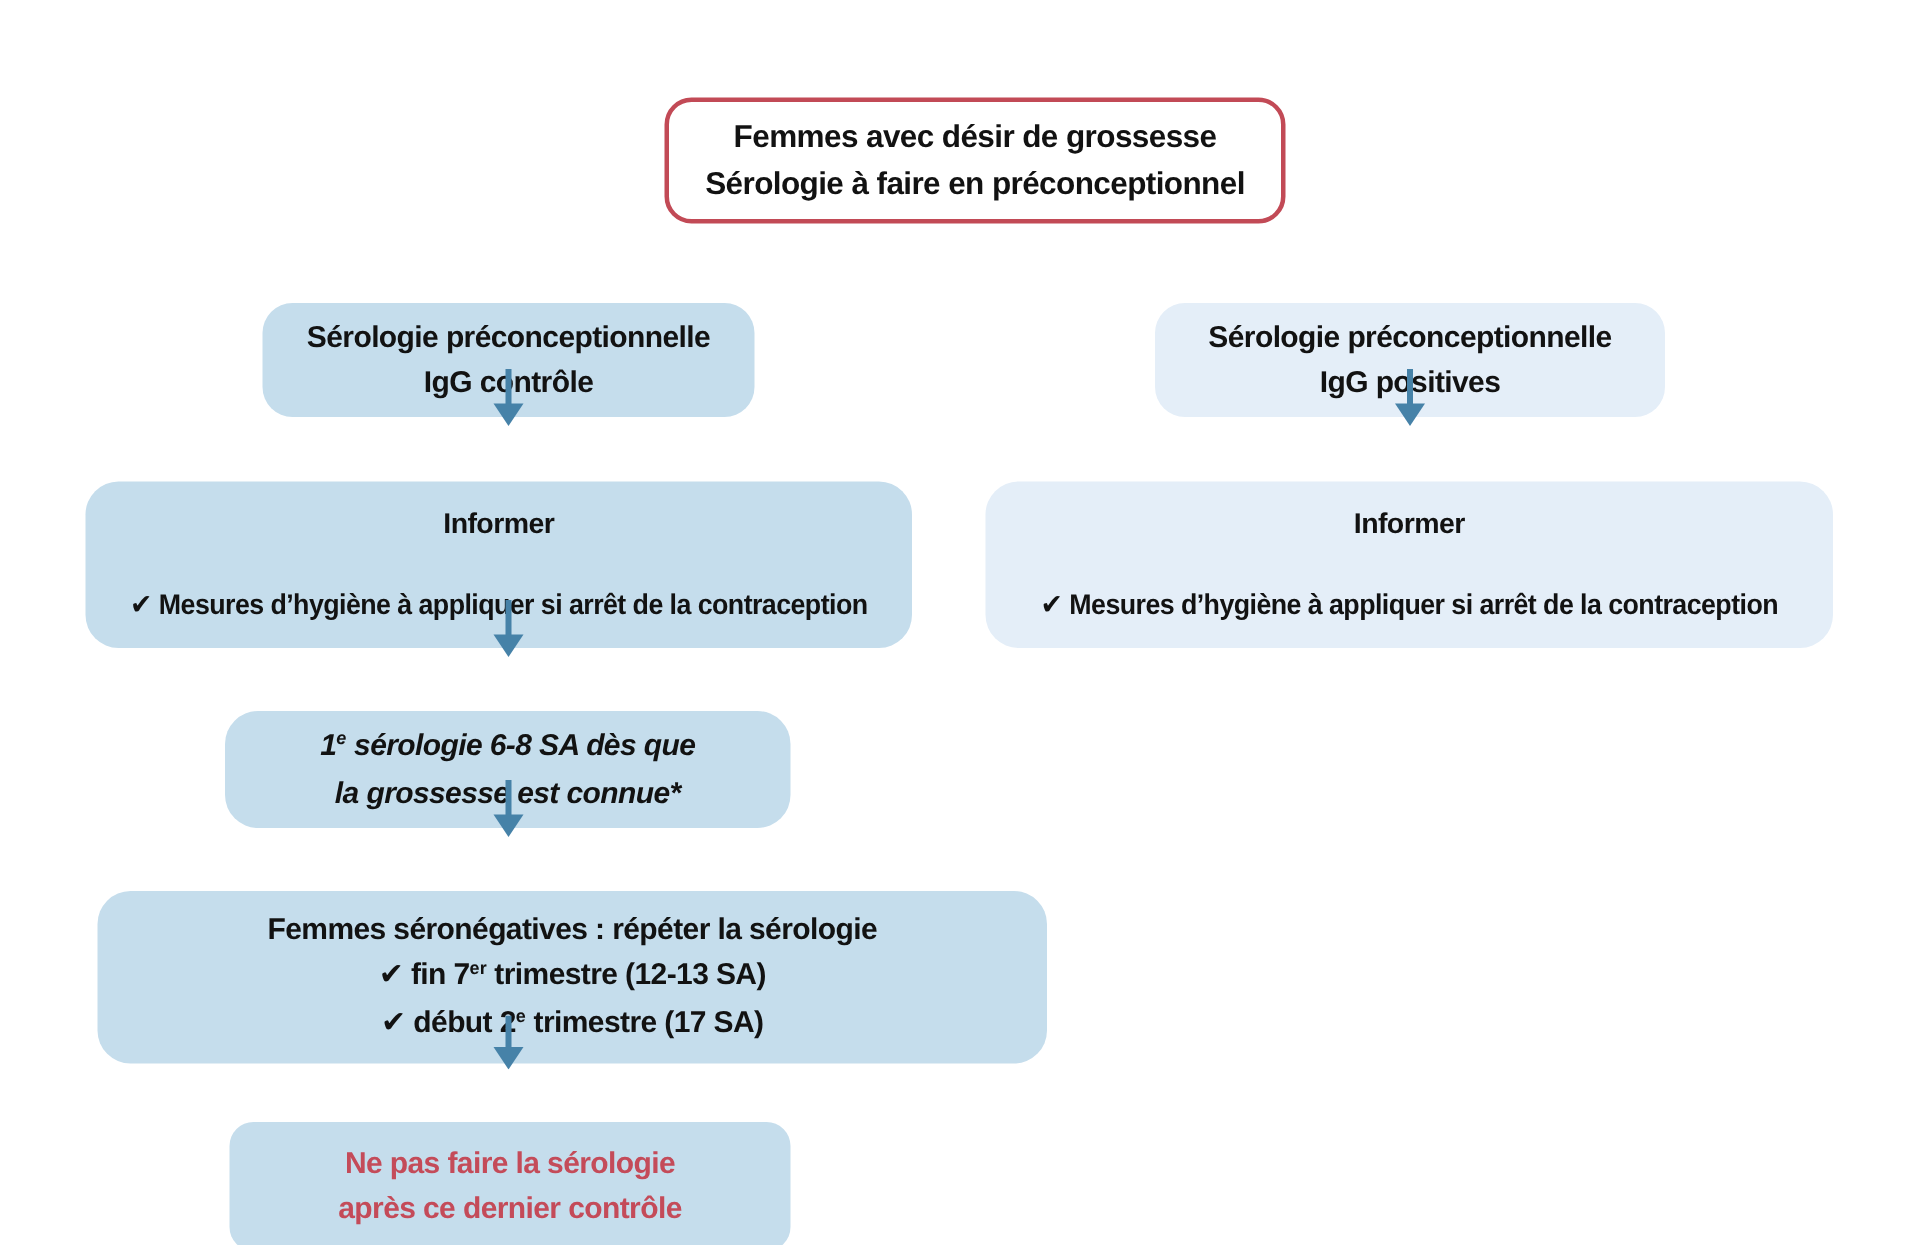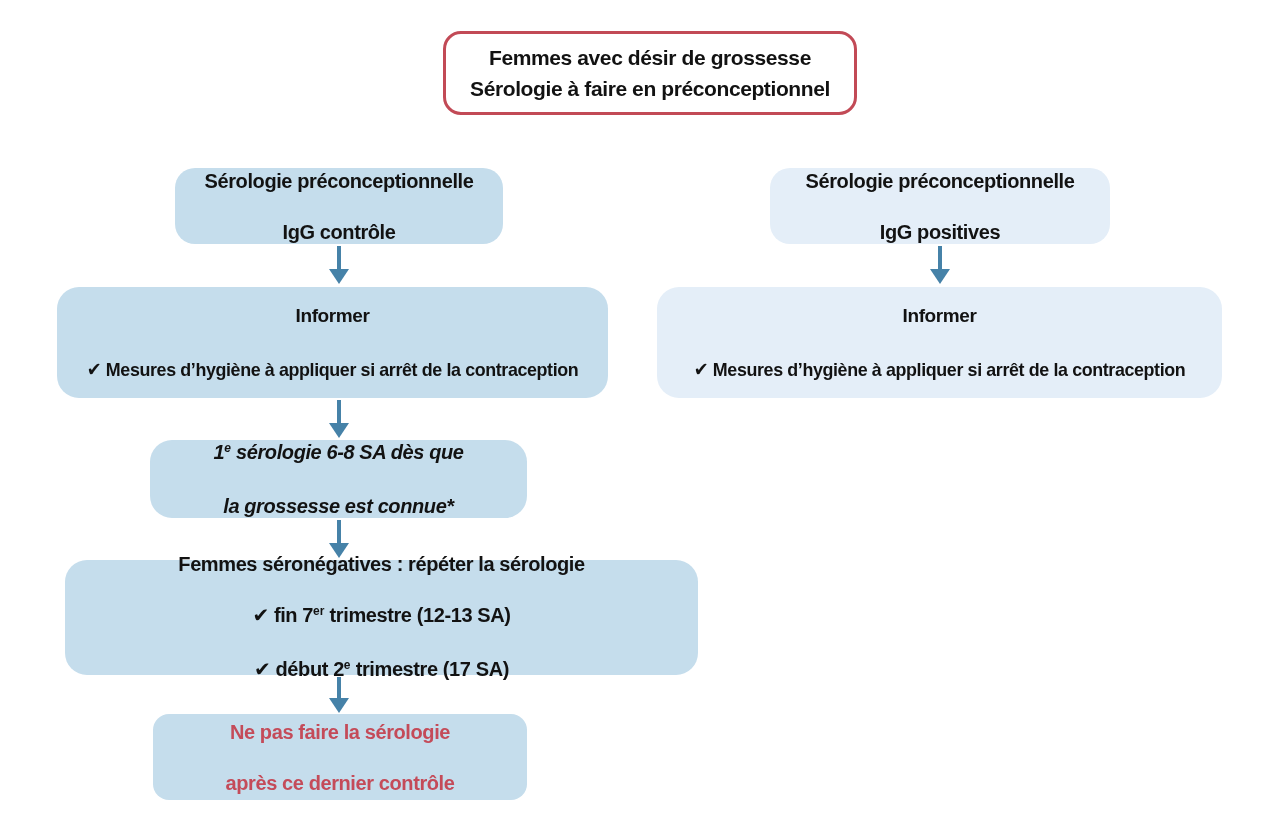--- a/index.html
+++ b/index.html
@@ -14,36 +14,37 @@
     overflow: hidden;
   }
   .node {
     position: absolute;
     box-sizing: border-box;
     display: flex;
     flex-direction: column;
     justify-content: center;
     align-items: center;
     text-align: center;
+    margin-top: 34px;
   }
   .line {
     display: block;
     white-space: nowrap;
     letter-spacing: -0.4px;
   }
   .blue  { background: var(--left-box-bg);  border-radius: 22px; }
   .pale  { background: var(--right-box-bg); border-radius: 22px; }
   .title-node {
     background: #ffffff;
     border: 3px solid var(--title-border);
     border-radius: 18px;
     font-size: 21px;
     line-height: 31px;
   }
-  .size20 { font-size: 20px; line-height: 30px; gap: 21px; }
+  .size20 { font-size: 20px; line-height: 30px; }
   .size19 { font-size: 19px; line-height: 30px; gap: 24px; }
   .squeeze { transform: scaleX(0.94); transform-origin: 50% 50%; }
   .alert { color: var(--alert-text); }
   .sup {
     font-size: 12px;
     position: relative;
     top: -7px;
     letter-spacing: 0;
   }
   .arrow {

